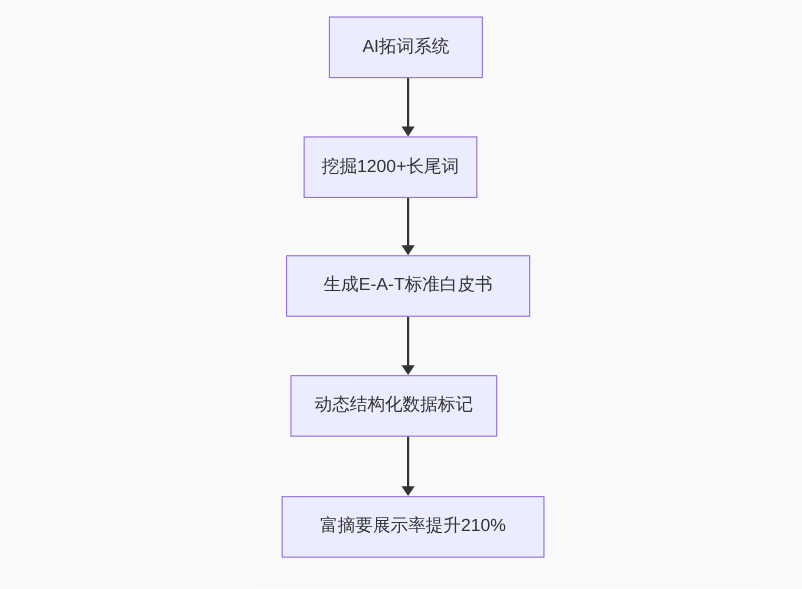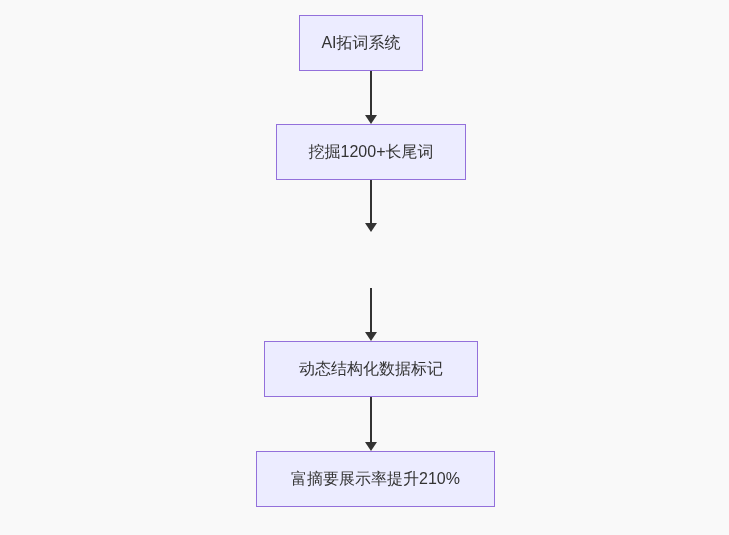--- a/index.html
+++ b/index.html
@@ -50,30 +50,33 @@
     border-left: 6px solid transparent;
     border-right: 6px solid transparent;
     border-top: 9px solid var(--edge-line, #333333);
   }
 </style>
 </head>
 <body>
 
 <div class="canvas">
 
-  <div class="node" style="left:299px; top:15px;  width:124px;">
+  <div class="node" style="left:299px; top:15px;  width:140px;">
     <span>AI拓词系统</span>
   </div>
 
-  <div class="node" style="left:276px; top:124px; width:190px;">
+  <div class="node" style="left:276px; top:124px; width:158px;">
     <span>挖掘1200+长尾词</span>
   </div>
 
+  <div class="node" style="left:260px; top:232px; width:222px;">
+    <span>生成E-A-T标准白皮书</span>
+  </div>
 
-  <div class="node" style="left:264px; top:341px; width:214px;">
+  <div class="node" style="left:264px; top:341px; width:188px;">
     <span>动态结构化数据标记</span>
   </div>
 
   <div class="node" style="left:256px; top:451px; width:239px;">
     <span>富摘要展示率提升210%</span>
   </div>
 
   <div class="edge" style="left:371px; top:71px;  height:53px;">
     <div class="edge-line"></div>
     <div class="edge-head"></div>

